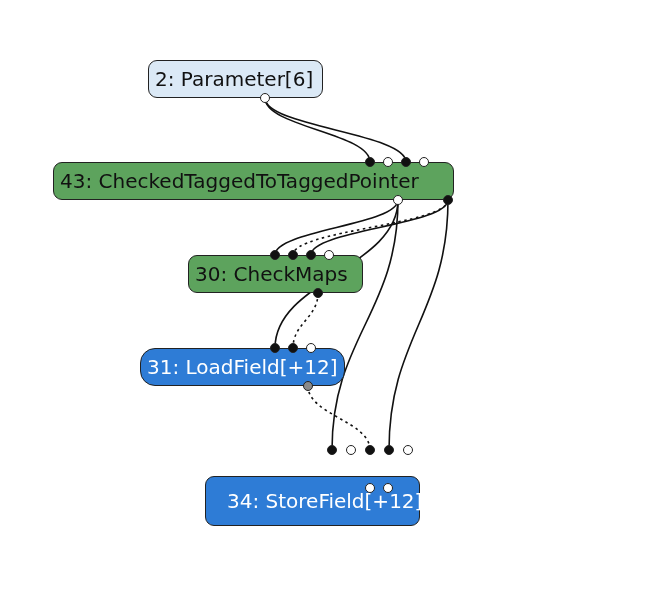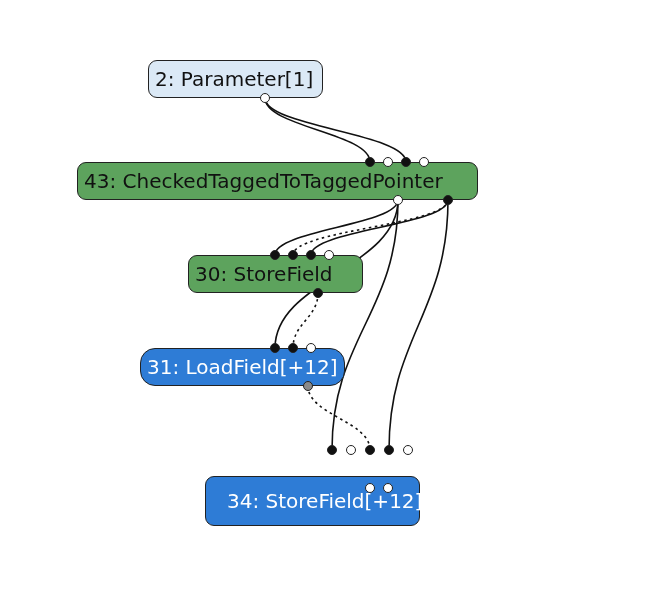--- a/index.html
+++ b/index.html
@@ -62,27 +62,27 @@
         <path d="M 448 200 C 448 224.75, 311 230.25, 311 255" fill="none" stroke="#111" stroke-width="1.6"></path>
         <path d="M 398 200 C 398 266.6, 275 281.4, 275 348" fill="none" stroke="#111" stroke-width="1.6"></path>
         <path d="M 318 293 C 318 317.75, 293 323.25, 293 348" fill="none" stroke="#111" stroke-width="1.6" stroke-dasharray="2.5 3.5"></path>
         <path d="M 398 200 C 398 312.5, 332 337.5, 332 450" fill="none" stroke="#111" stroke-width="1.6"></path>
         <path d="M 308 386 C 308 414.8, 370 421.2, 370 450" fill="none" stroke="#111" stroke-width="1.6" stroke-dasharray="2.5 3.5"></path>
         <path d="M 448 200 C 448 312.5, 389 337.5, 389 450" fill="none" stroke="#111" stroke-width="1.6"></path>
       </g>
   </svg>
   <div id="nodes-layer">
       <div class="node color-lightblue" style="left: 148px; top: 60px; width: 175px; height: 38px;">
-        <span>2: Parameter[1]</span>
+        <span>2: Parameter[6]</span>
       </div>
-      <div class="node color-green" style="left: 53px; top: 162px; width: 401px; height: 38px; margin-left: 24px;">
+      <div class="node color-green" style="left: 53px; top: 162px; width: 401px; height: 38px;">
         <span>43: CheckedTaggedToTaggedPointer</span>
       </div>
       <div class="node color-green" style="left: 188px; top: 255px; width: 175px; height: 38px;">
-        <span>30: StoreField</span>
+        <span>30: CheckMaps</span>
       </div>
       <div class="node color-blue" style="left: 140px; top: 348px; width: 205px; height: 38px; border-radius: 15px;">
         <span>31: LoadField[+12]</span>
       </div>
       <div class="node color-blue" style="left: 205px; top: 476px; width: 215px; height: 50px; padding-left: 21px;">
         <span>34: StoreField[+12]</span>
       </div>
     </div>
   <div id="ports-layer">
       <div class="oport" style="left: 260px; top: 93px;"></div>

